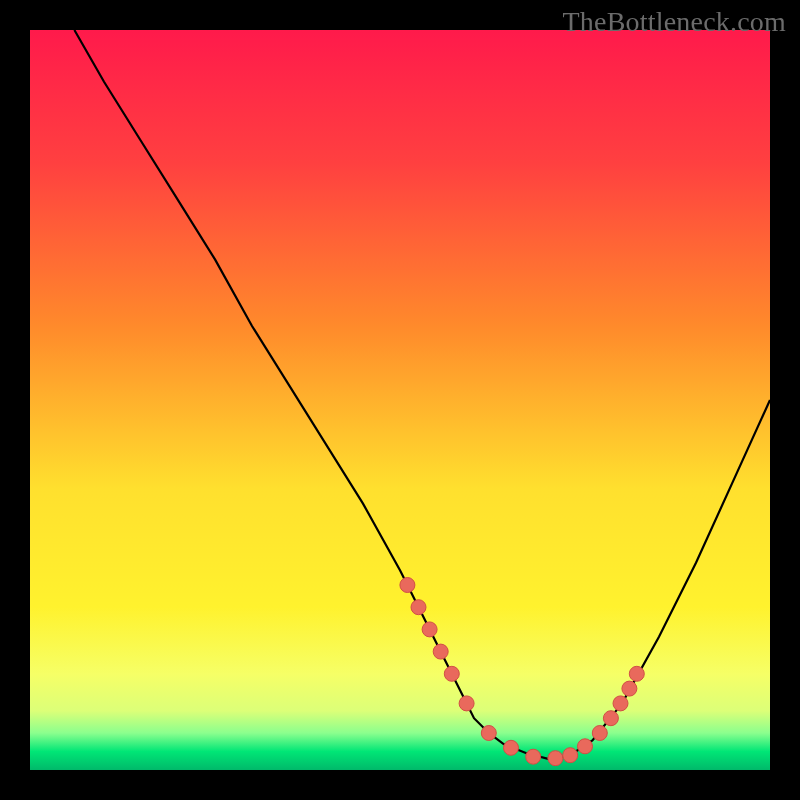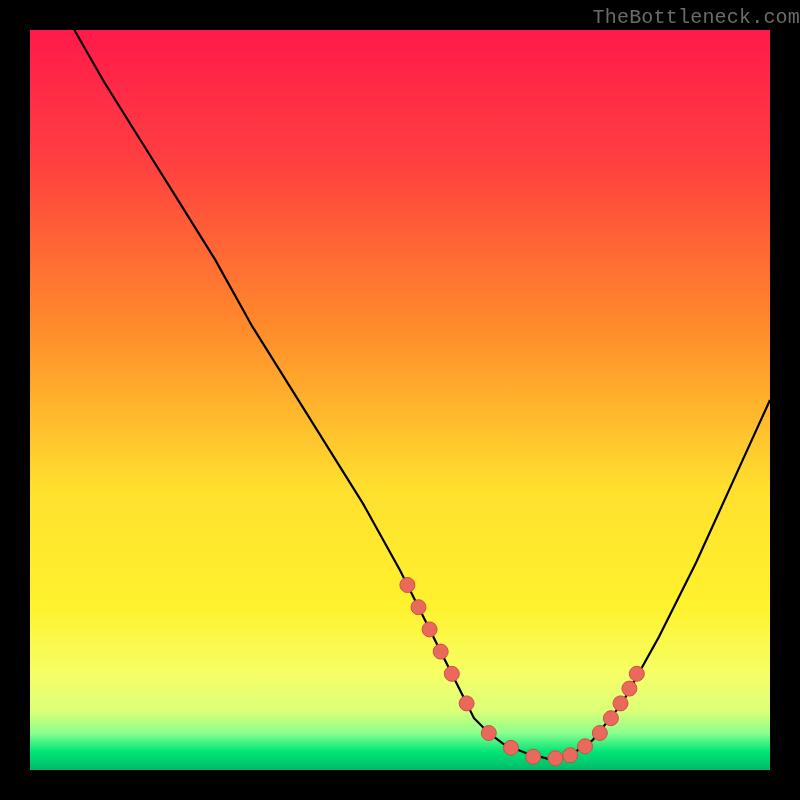--- a/index.html
+++ b/index.html
@@ -13,25 +13,25 @@
   }
   .frame {
     position: relative;
     width: 800px;
     height: 800px;
     background: #000;
   }
   .watermark {
     position: absolute;
     top: 6px;
-    right: 0;
+    right: 14px;
     color: #6b6b6b;
-    font-size: 20px;
+    font-size: 28px;
     font-weight: 500;
-    font-family: Liberation Mono, monospace;
+    font-family: Liberation Serif, serif;
     letter-spacing: 0.2px;
   }
   svg {
     display: block;
   }
 </style>
 </head>
 <body>
 
 <div class="frame">

